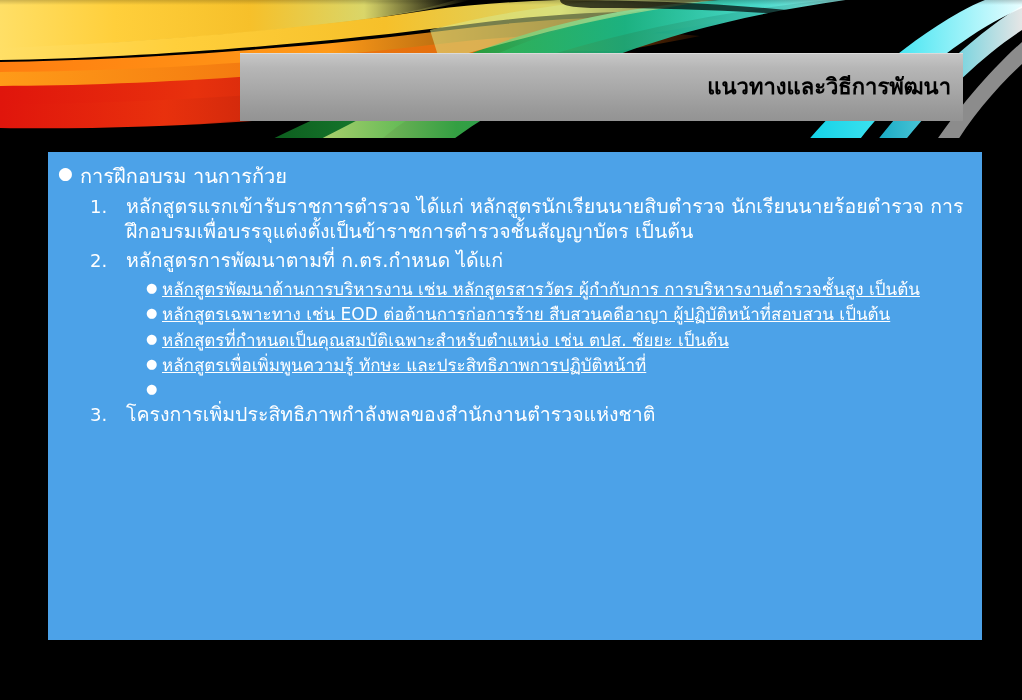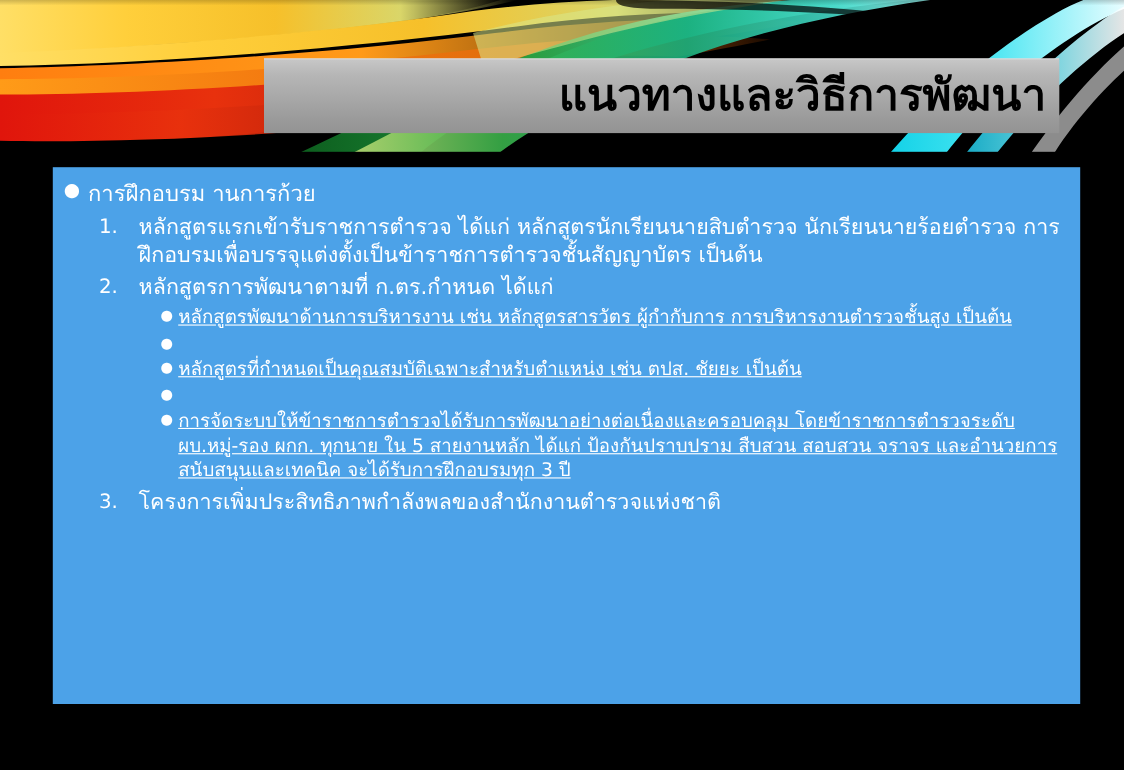--- a/index.html
+++ b/index.html
@@ -47,21 +47,21 @@
         #939393 100%);
     box-shadow: inset 0 1px 0 rgba(255,255,255,0.35);
     display: flex;
     align-items: center;
     justify-content: flex-end;
     box-sizing: border-box;
     padding-right: 12px;
   }
   .title-text {
     color: #000000;
-    font-size: 40px;
+    font-size: 22px;
     font-weight: bold;
     line-height: 1.1;
     letter-spacing: 0px;
     white-space: nowrap;
     text-align: right;
   }
 
   
   .content-panel {
     position: absolute;
@@ -242,31 +242,32 @@
       <span class="num">2.</span>
       <span class="txt">หลักสูตรการพัฒนาตามที่ ก.ตร.กำหนด ได้แก่</span>
     </div>
 
     <div class="l2">
       <span class="bullet">●</span>
       <span class="txt">หลักสูตรพัฒนาด้านการบริหารงาน เช่น หลักสูตรสารวัตร ผู้กำกับการ การบริหารงานตำรวจชั้นสูง เป็นต้น</span>
     </div>
     <div class="l2">
       <span class="bullet">●</span>
+      <span class="txt">หลักสูตรเฉพาะทาง เช่น EOD ต่อต้านการก่อการร้าย สืบสวนคดีอาญา ผู้ปฏิบัติหน้าที่สอบสวน เป็นต้น</span>
     </div>
     <div class="l2">
       <span class="bullet">●</span>
       <span class="txt">หลักสูตรที่กำหนดเป็นคุณสมบัติเฉพาะสำหรับตำแหน่ง เช่น ตปส. ชัยยะ เป็นต้น</span>
     </div>
     <div class="l2">
       <span class="bullet">●</span>
-    </div>
-    <div class="l2">
-      <span class="bullet">●</span>
-      <span class="txt">การจัดระบบให้ข้าราชการตำรวจได้รับการพัฒนาอย่างต่อเนื่องและครอบคลุม โดยข้าราชการตำรวจระดับ ผบ.หมู่-รอง ผกก. ทุกนาย  ใน 5 สายงานหลัก ได้แก่ ป้องกันปราบปราม สืบสวน สอบสวน จราจร และอำนวยการสนับสนุนและเทคนิค จะได้รับการฝึกอบรมทุก 3 ปี</span>
+      <span class="txt">หลักสูตรเพื่อเพิ่มพูนความรู้ ทักษะ และประสิทธิภาพการปฏิบัติหน้าที่</span>
+    </div>
+    <div class="l2">
+      <span class="bullet">●</span>
     </div>
 
     <div class="l1">
       <span class="num">3.</span>
       <span class="txt">โครงการเพิ่มประสิทธิภาพกำลังพลของสำนักงานตำรวจแห่งชาติ</span>
     </div>
 
   </div>
 </div>
 

